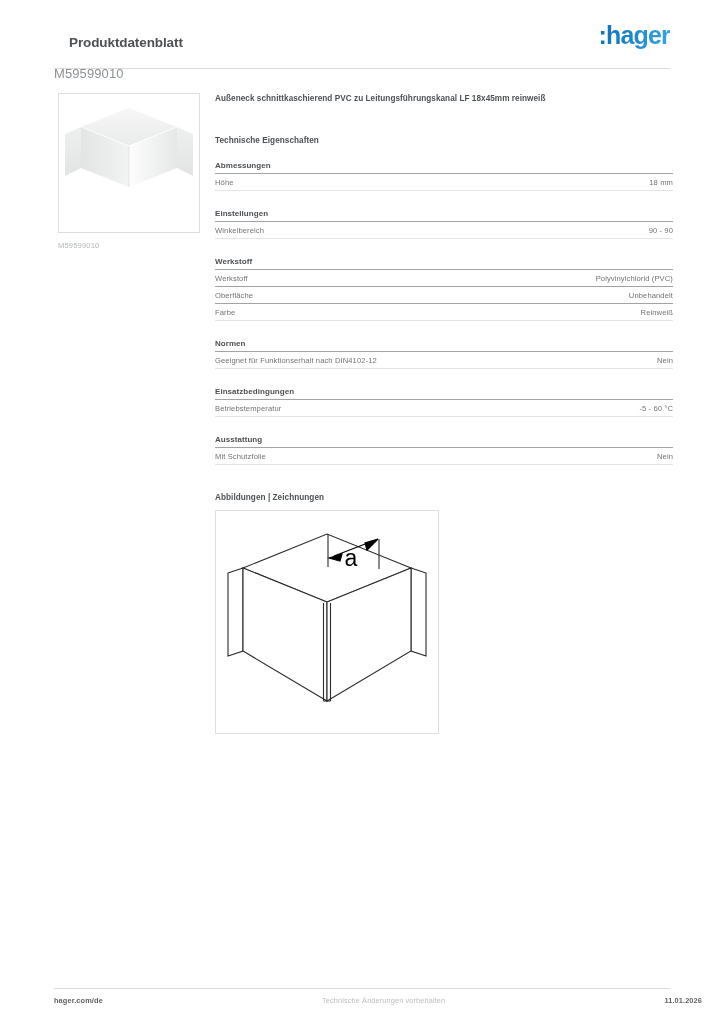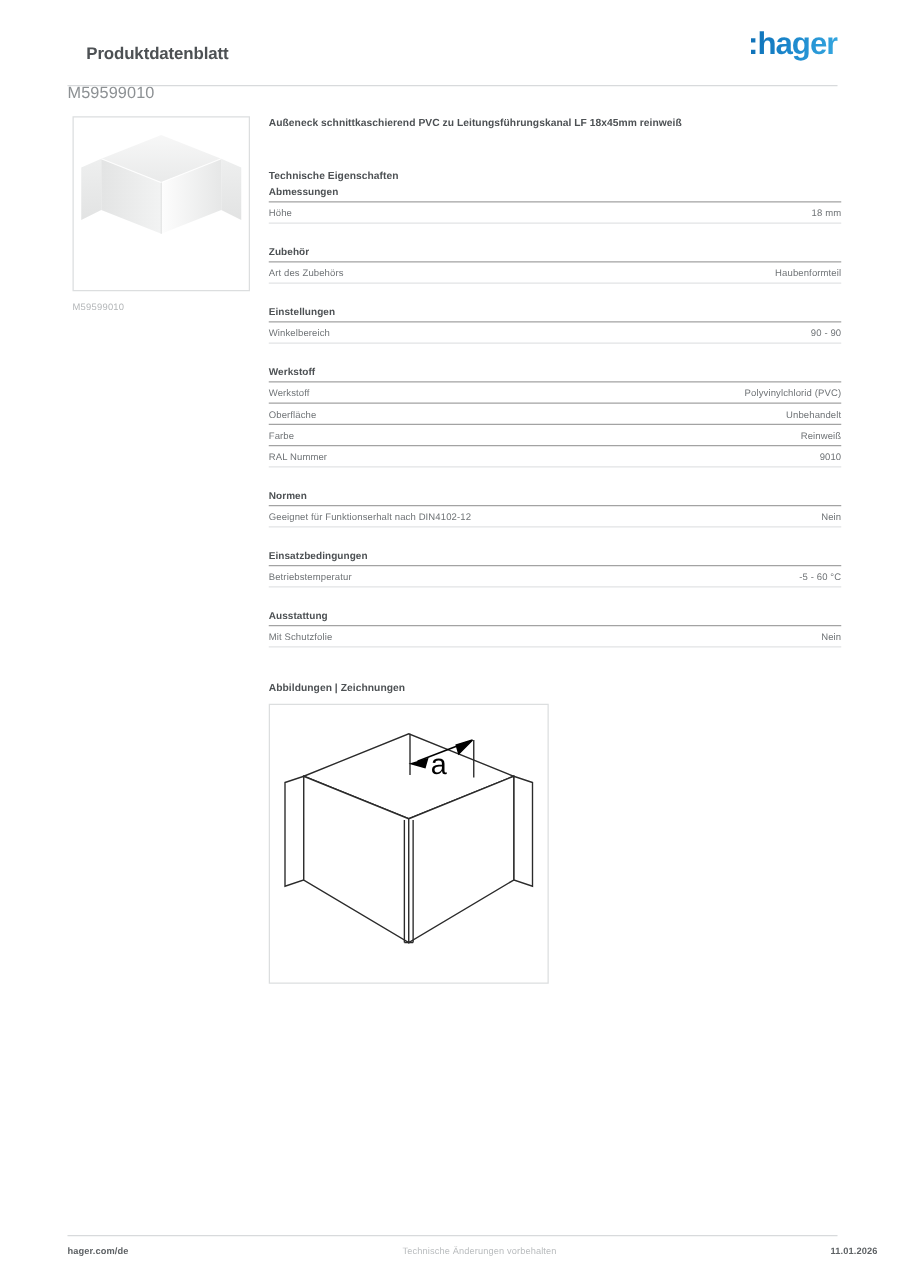--- a/index.html
+++ b/index.html
@@ -112,21 +112,21 @@
   }
   .tech-title {
     font-size: 8.2px;
     font-weight: bold;
     color: #4d5154;
     margin: 32px 0 0 0;
     letter-spacing: 0.05px;
   }
 
   .spec-group { margin-top: 18px; }
-  .spec-group:first-of-type { margin-top: 4px; }
+  .spec-group:first-of-type { margin-top: 16px; }
 
   .group-head {
     font-size: 8px;
     font-weight: bold;
     color: #4d5154;
     padding-bottom: 3px;
     letter-spacing: 0.05px;
   }
   .spec-row {
     display: flex;
@@ -240,50 +240,39 @@
 
     <div id="spec-groups">
         <div class="spec-group">
           <div class="group-head">Abmessungen</div>
           <div class="spec-row">
             <span class="spec-label">Höhe</span>
             <span class="spec-value">18 mm</span>
           </div>
         </div>
         <div class="spec-group">
-          <div class="group-head">Zubehör</div>
-          <div class="spec-row">
-            <span class="spec-label">Art des Zubehörs</span>
-            <span class="spec-value">Haubenformteil</span>
-          </div>
-        </div>
-        <div class="spec-group">
           <div class="group-head">Einstellungen</div>
           <div class="spec-row">
             <span class="spec-label">Winkelbereich</span>
             <span class="spec-value">90 - 90</span>
           </div>
         </div>
         <div class="spec-group">
           <div class="group-head">Werkstoff</div>
           <div class="spec-row">
             <span class="spec-label">Werkstoff</span>
             <span class="spec-value">Polyvinylchlorid (PVC)</span>
           </div>
           <div class="spec-row">
             <span class="spec-label">Oberfläche</span>
             <span class="spec-value">Unbehandelt</span>
           </div>
           <div class="spec-row">
             <span class="spec-label">Farbe</span>
             <span class="spec-value">Reinweiß</span>
-          </div>
-          <div class="spec-row">
-            <span class="spec-label">RAL Nummer</span>
-            <span class="spec-value">9010</span>
           </div>
         </div>
         <div class="spec-group">
           <div class="group-head">Normen</div>
           <div class="spec-row">
             <span class="spec-label">Geeignet für Funktionserhalt nach DIN4102-12</span>
             <span class="spec-value">Nein</span>
           </div>
         </div>
         <div class="spec-group">

